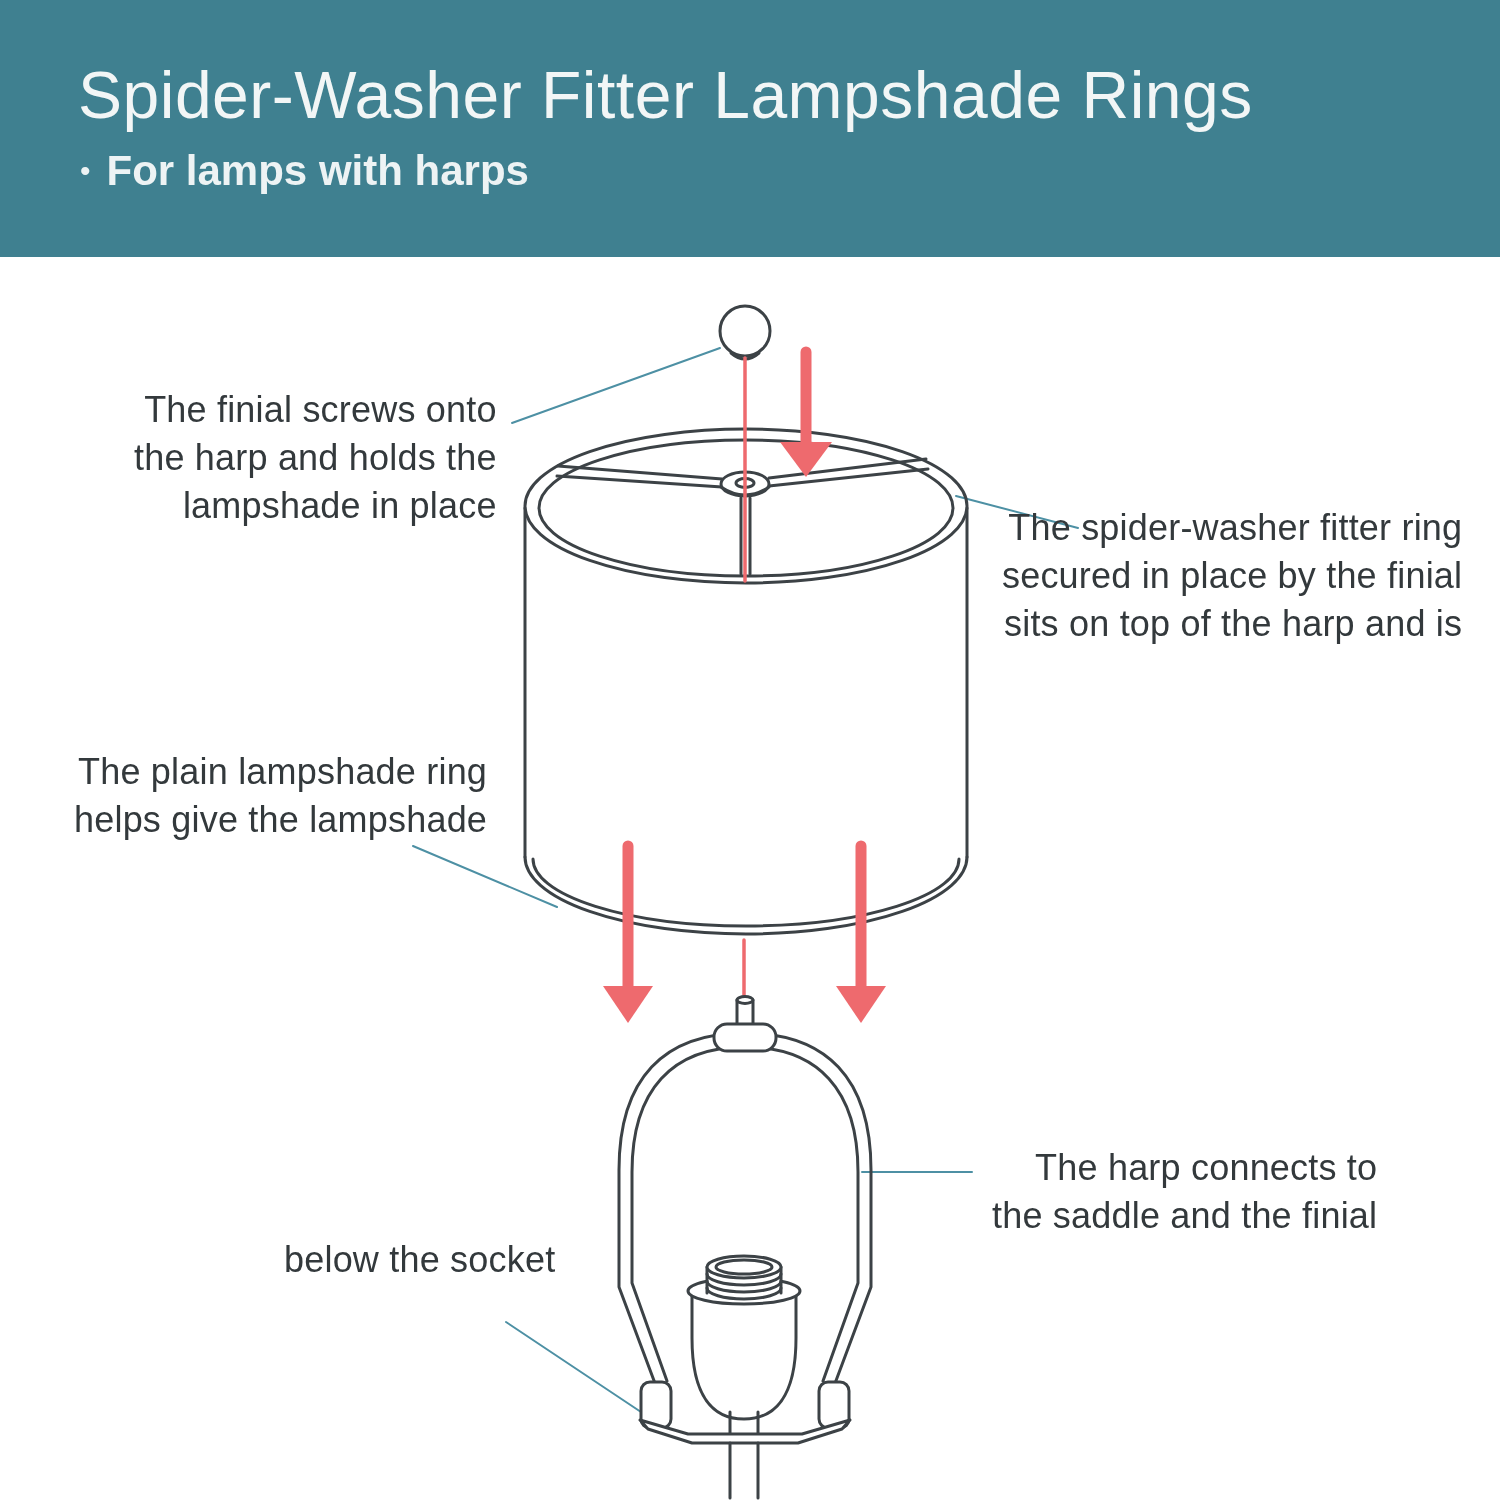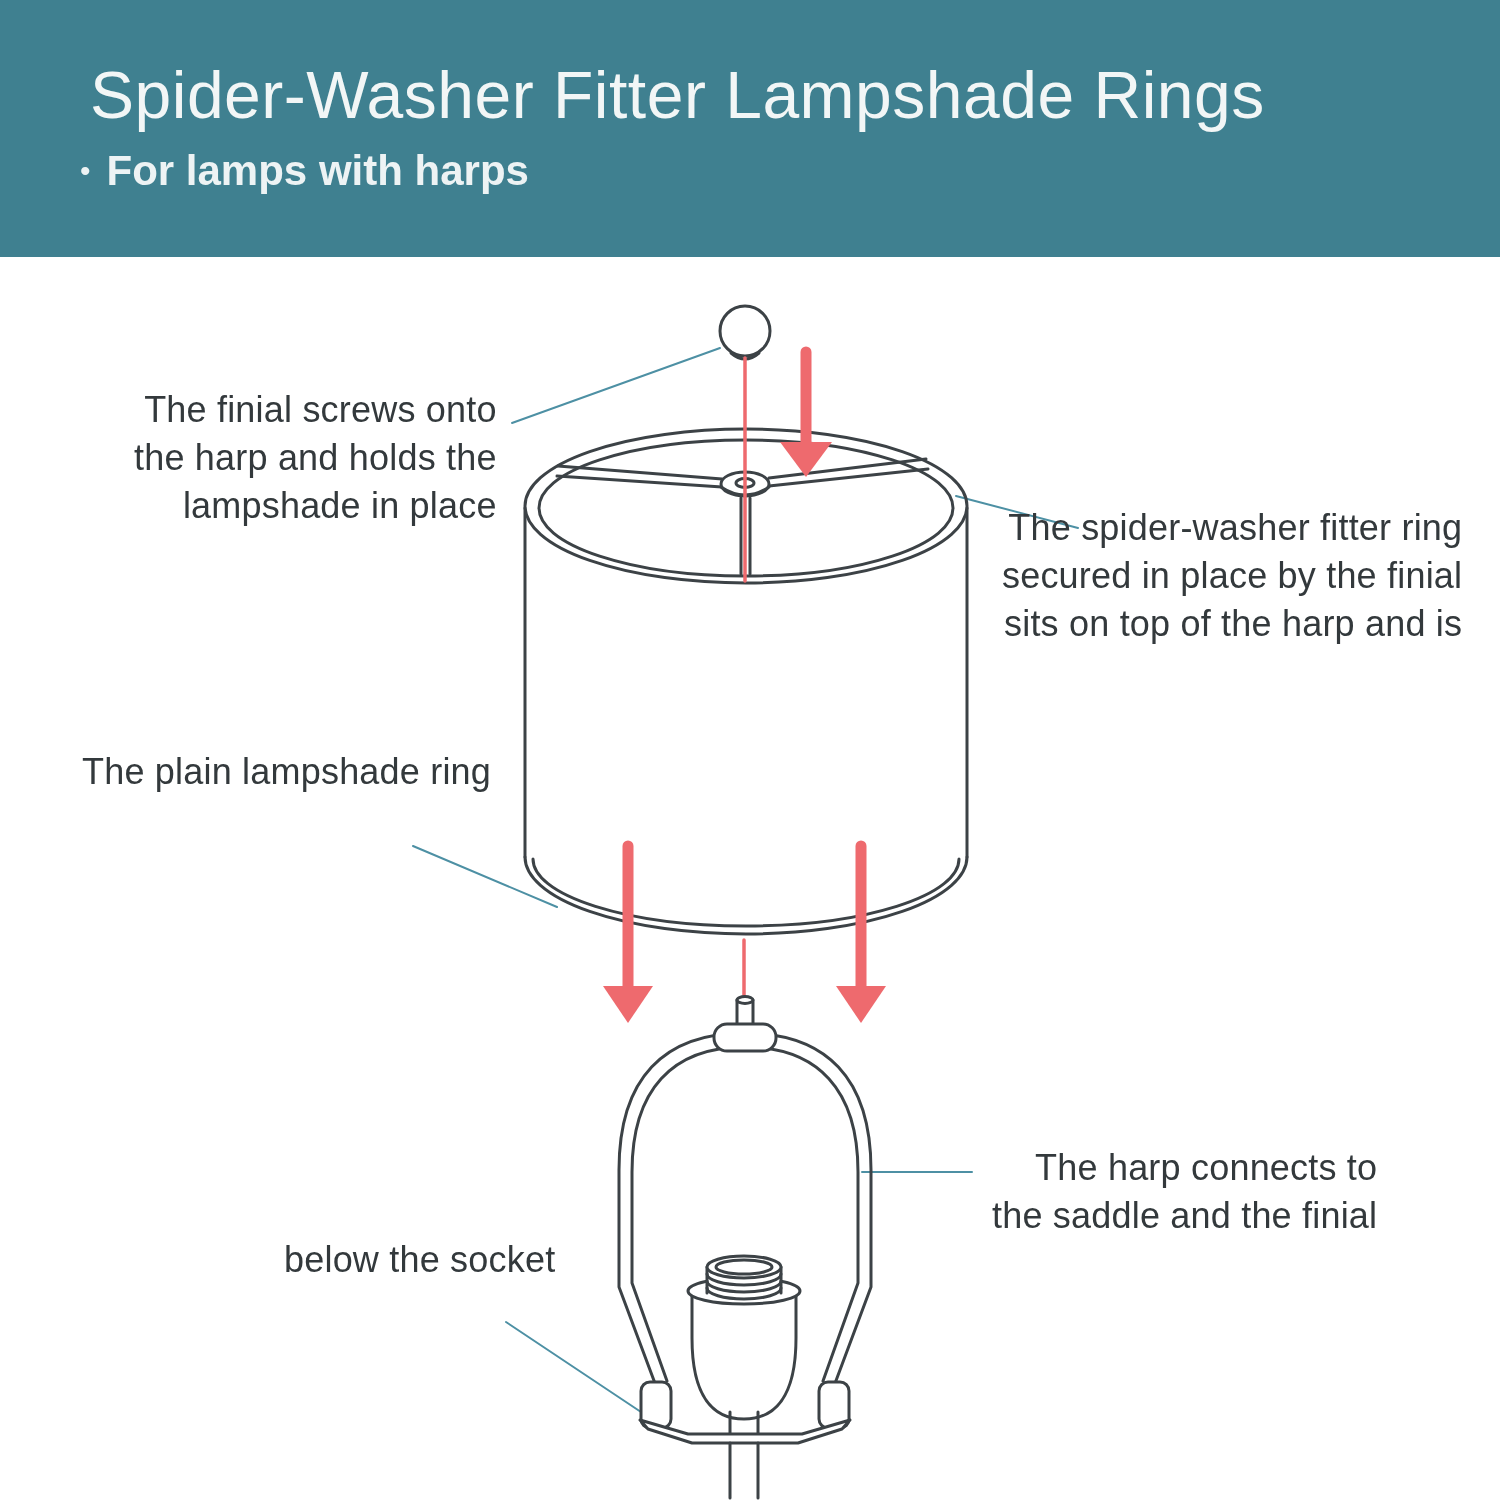--- a/index.html
+++ b/index.html
@@ -7,21 +7,21 @@
     width:1500px;height:1500px;position:relative;overflow:hidden;
     background:#ffffff;font-family:"Liberation Sans",sans-serif;
   }
   .banner{
     position:absolute;top:0;left:0;width:1500px;height:257px;
     background:#3F8090;
   }
   .banner-title{
     position:absolute;left:78px;top:62px;
     font-size:66px;line-height:1;color:#F2F6F6;letter-spacing:.5px;
-    white-space:nowrap;font-weight:400;margin-left:12px;
+    white-space:nowrap;font-weight:400;
   }
   .banner-sub{
     position:absolute;left:80px;top:150px;
     display:flex;align-items:center;color:#EDF3F4;
   }
   .banner-sub .dot{font-size:30px;margin-right:16px;line-height:1;}
   .banner-sub .sub-text{font-size:42px;line-height:1;font-weight:700;}
   .diagram-svg{position:absolute;top:0;left:0;}
   .ann{
     position:absolute;color:#33393C;font-size:36px;line-height:48px;
@@ -133,22 +133,23 @@
   <div>the harp and holds the</div>
   <div>lampshade in place</div>
 </div>
 
 <div class="ann" style="left:1002px;top:504px">
   <div>The spider-washer fitter ring</div>
   <div>secured in place by the finial</div>
   <div>sits on top of the harp and is</div>
 </div>
 
-<div class="ann" style="left:82px;top:748px">
+<div class="ann" style="left:74px;top:748px">
   <div>The plain lampshade ring</div>
+  <div>helps give the lampshade</div>
 </div>
 
 <div class="ann" style="left:992px;top:1144px">
   <div>The harp connects to</div>
   <div>the saddle and the finial</div>
 </div>
 
 <div class="ann" style="left:284px;top:1236px">
   <div>below the socket</div>
 </div>

